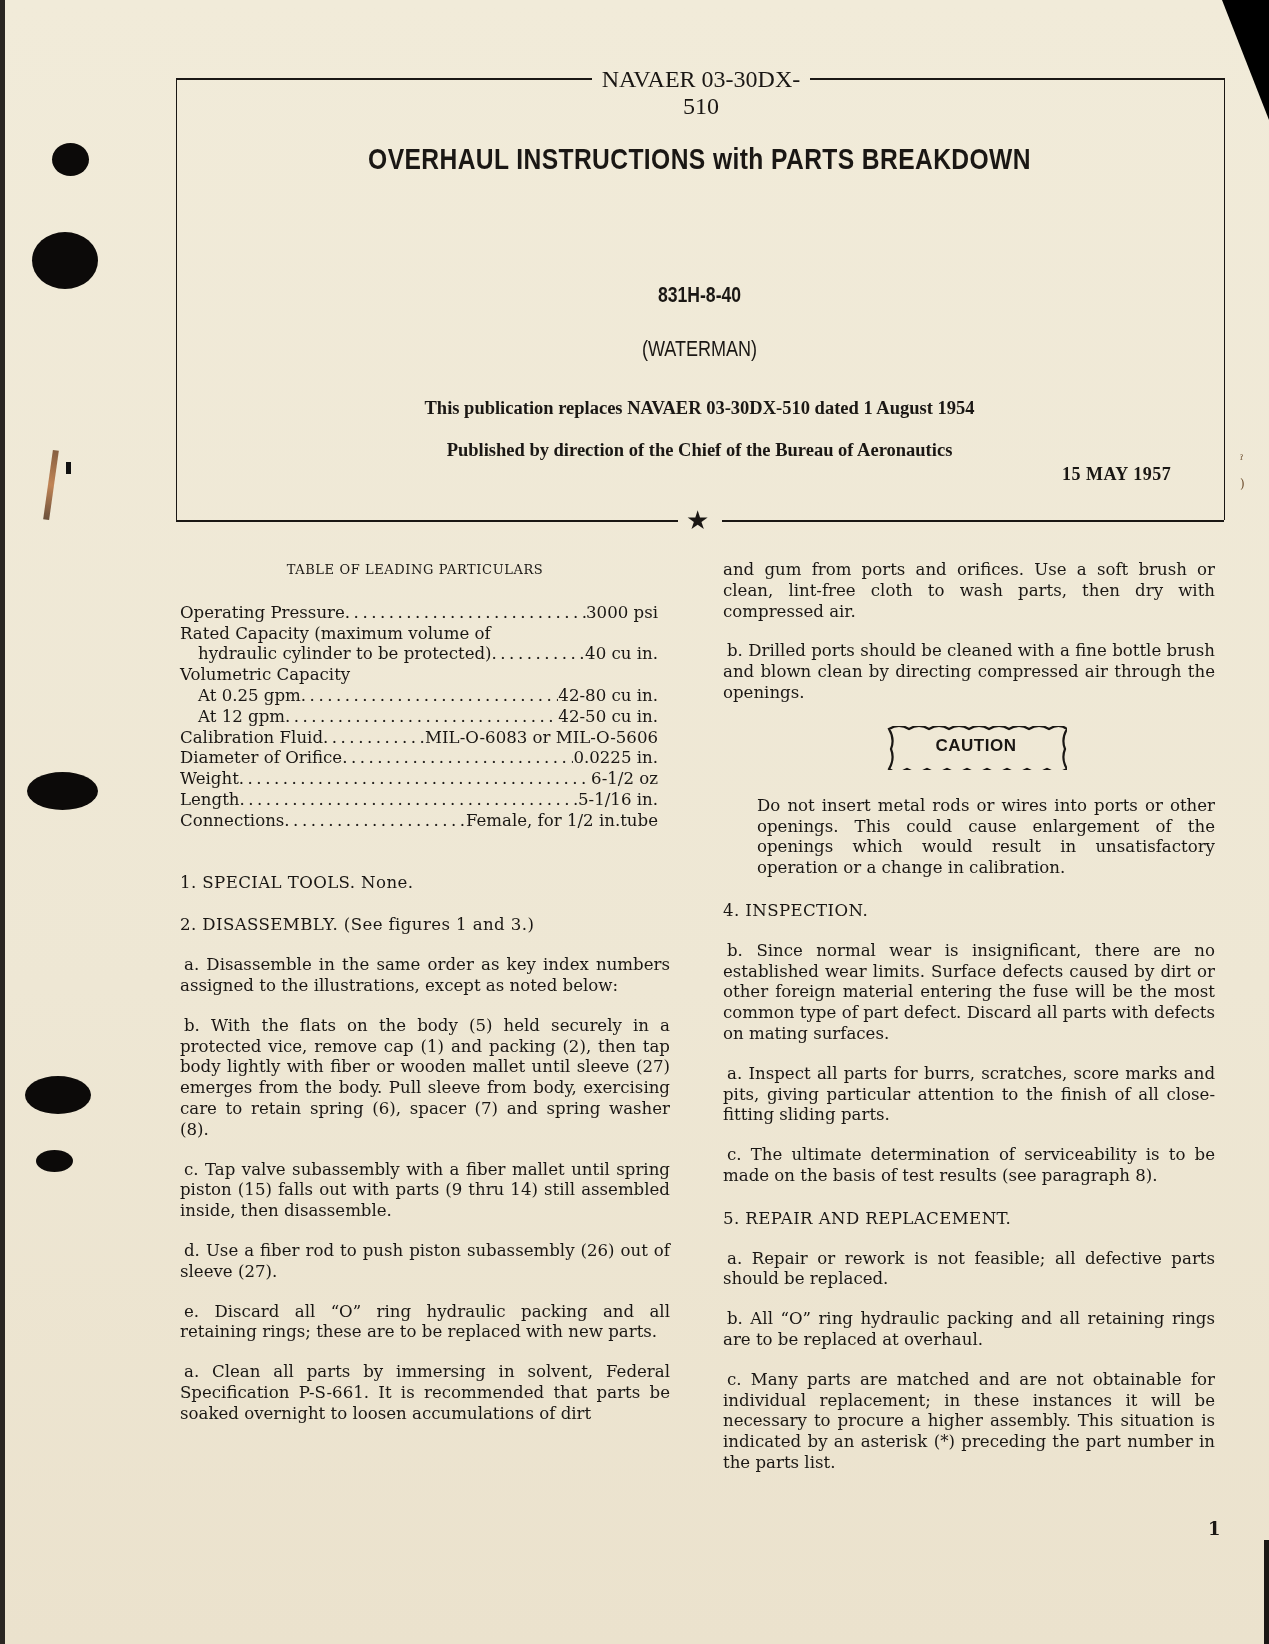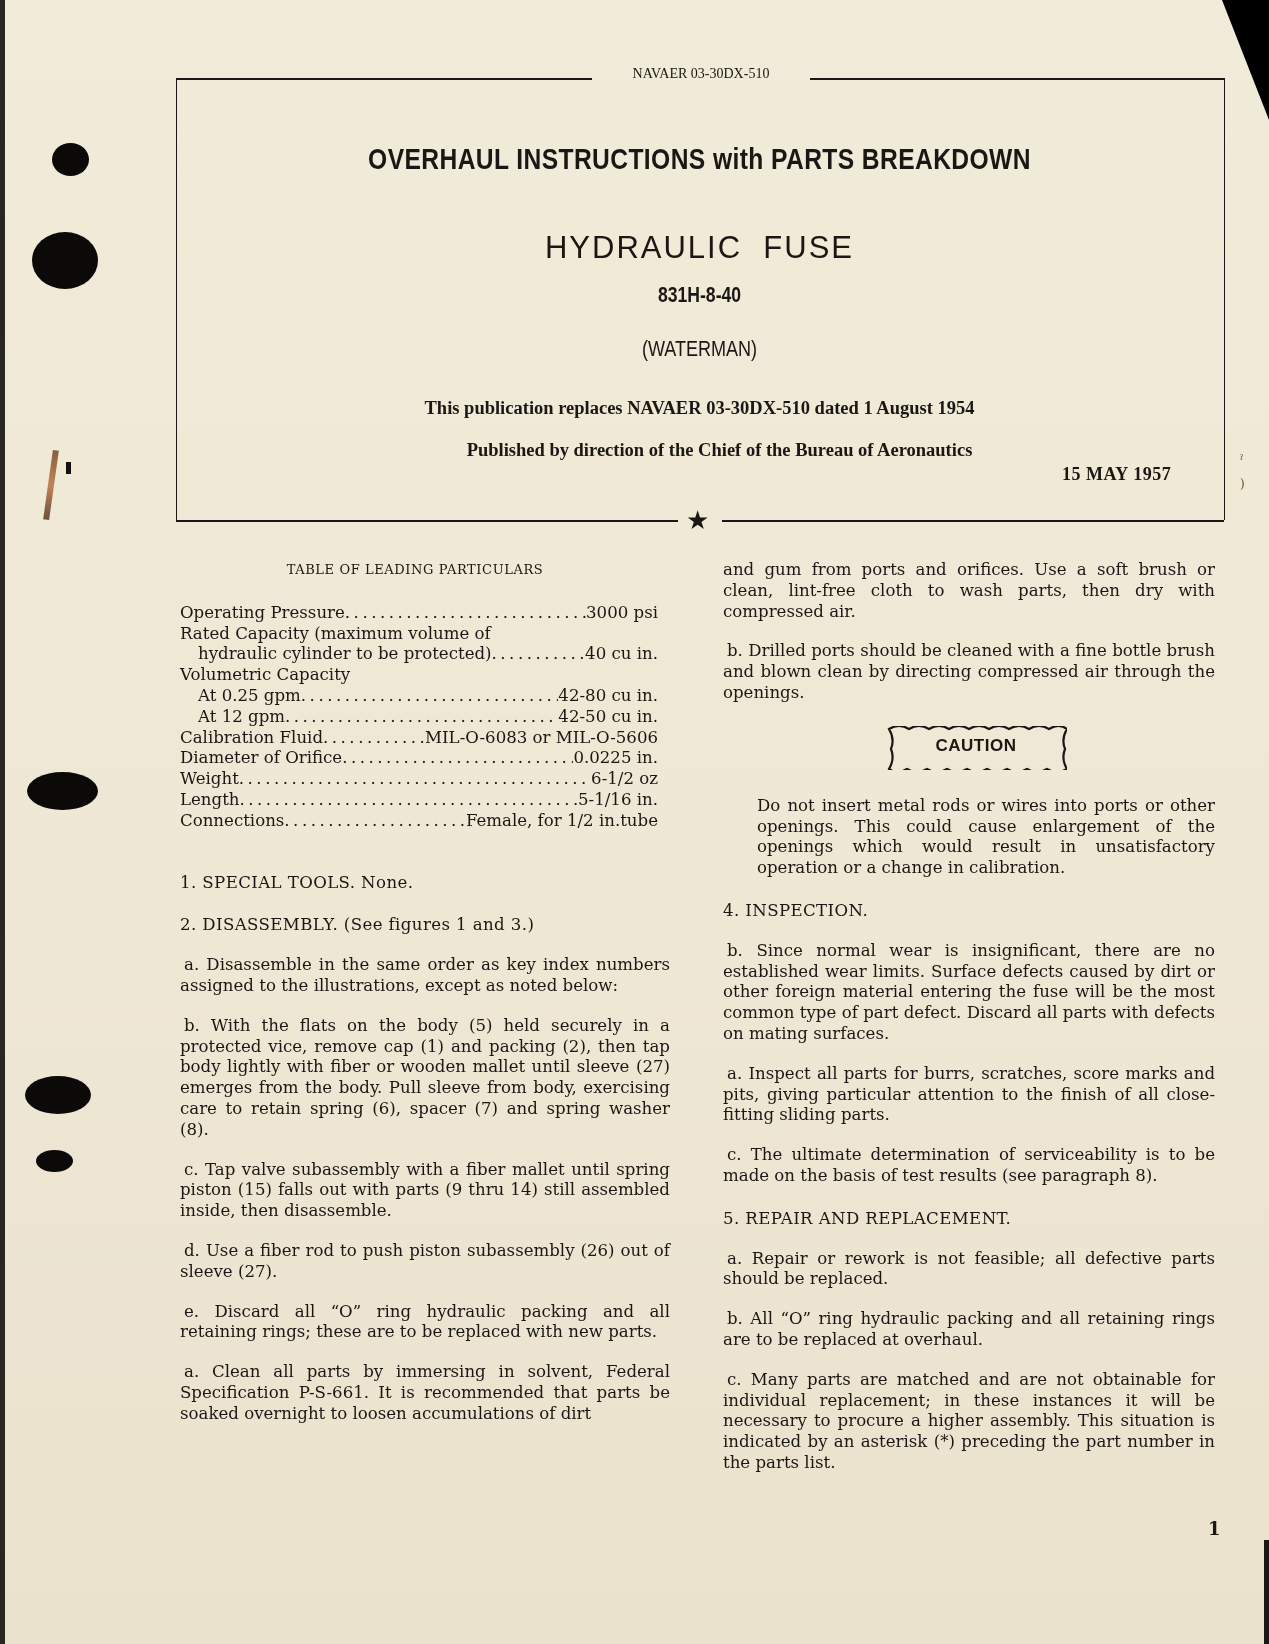--- a/index.html
+++ b/index.html
@@ -25,21 +25,21 @@
     .frame {
       position: absolute; left: 176px; top: 78px; width: 1047px; height: 442px;
       border-left: 1.5px solid #1a1714; border-right: 1.5px solid #1a1714;
     }
     .frame-top-left { position: absolute; left: 176px; top: 78px; width: 416px; height: 0; border-top: 2px solid #1a1714; }
     .frame-top-right { position: absolute; left: 810px; top: 78px; width: 414px; height: 0; border-top: 2px solid #1a1714; }
     .frame-bottom-left { position: absolute; left: 176px; top: 520px; width: 502px; height: 0; border-top: 2px solid #1a1714; }
     .frame-bottom-right { position: absolute; left: 722px; top: 520px; width: 502px; height: 0; border-top: 2px solid #1a1714; }
     .doc-number {
       position: absolute; left: 592px; top: 66px; width: 218px; text-align: center;
-      font-family: "Liberation Serif", serif; font-size: 14px;
+      font-family: "Liberation Serif", serif; font-size: 24px;
     }
     .star { position: absolute; left: 686px; top: 505px; font-size: 26px; line-height: 30px; }
 
     .main-title {
       position: absolute; left: 176px; top: 142px; width: 1047px; text-align: center;
       font-family: "Liberation Sans", sans-serif; font-weight: bold; font-size: 30px;
       transform: scaleX(0.82); letter-spacing: 0.5px;
     }
     .sub-title {
       position: absolute; left: 176px; top: 230px; width: 1047px; text-align: center;
@@ -51,21 +51,21 @@
     }
     .maker {
       position: absolute; left: 176px; top: 336px; width: 1047px; text-align: center;
       font-family: "Liberation Sans", sans-serif; font-size: 22px; transform: scaleX(0.82);
     }
     .replaces, .published {
       position: absolute; left: 176px; width: 1047px; text-align: center;
       font-family: "Liberation Serif", serif; font-weight: bold; font-size: 18.5px;
     }
     .replaces { top: 398px; }
-    .published { top: 440px; font-weight: normal; padding-left: 20px; }
+    .published { top: 440px; font-weight: normal; }
     .published span { font-weight: bold; }
     .date {
       position: absolute; left: 1062px; top: 464px; font-family: "Liberation Serif", serif;
       font-weight: bold; font-size: 18px; letter-spacing: 0.5px;
     }
 
     .col { position: absolute; font-size: 16.6px; line-height: 20.8px; }
     .col-left { left: 180px; top: 560px; width: 490px; }
     .col-right { left: 723px; top: 560px; width: 492px; }
     .tlp-title { text-align: center; width: 470px; letter-spacing: 0.6px; margin-bottom: 22px; font-size: 13px; }
@@ -112,21 +112,20 @@
 
   <div class="frame"></div>
   <div class="frame-top-left"></div>
   <div class="frame-top-right"></div>
   <div class="frame-bottom-left"></div>
   <div class="frame-bottom-right"></div>
   <div class="doc-number">NAVAER 03-30DX-510</div>
   <div class="star">★</div>
 
   <div class="main-title">OVERHAUL INSTRUCTIONS with PARTS BREAKDOWN</div>
-  <div class="sub-title" style="white-space:pre;">HYDRAULIC  FUSE</div>
   <div class="model">831H-8-40</div>
   <div class="maker">(WATERMAN)</div>
   <div class="replaces">This publication replaces NAVAER 03-30DX-510 dated 1 August 1954</div>
   <div class="published"><span>Published by direction of the Chief of the Bureau of Aeronautics</span></div>
   <div class="date">15 MAY 1957</div>
 
   <div class="col col-left">
     <div class="tlp-title">TABLE OF LEADING PARTICULARS</div>
     <div class="tlp" id="tlp">
         <div class="tlp-row">

